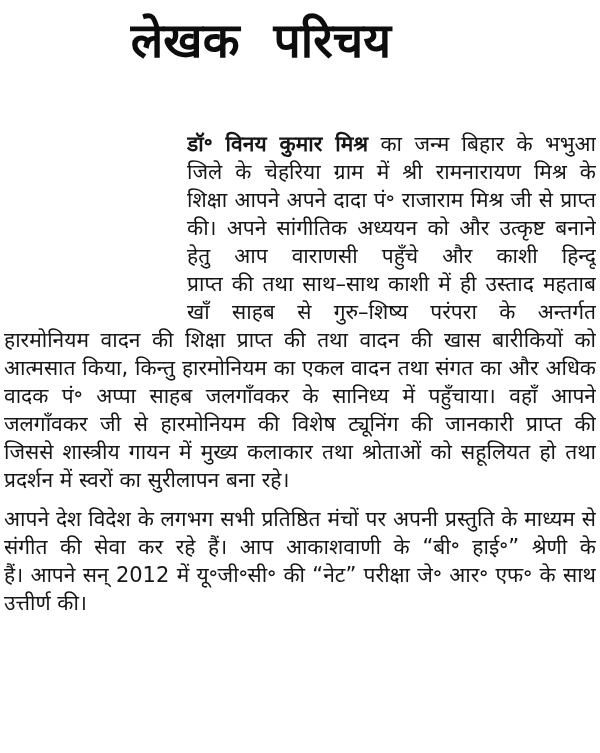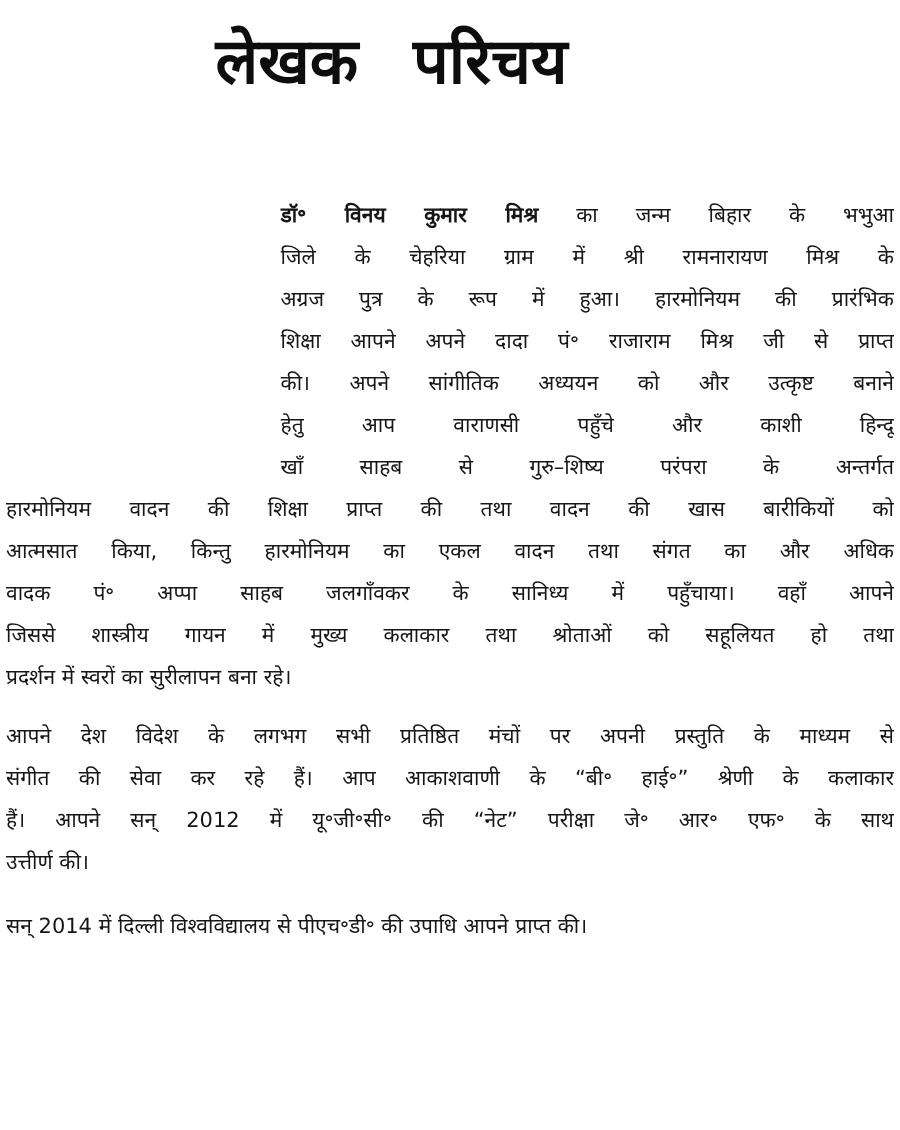--- a/index.html
+++ b/index.html
@@ -12,28 +12,29 @@
     width: 600px;
     height: 753px;
     background: #ffffff;
     color: #161616;
     font-family: "DejaVu Sans", "Liberation Sans", sans-serif;
     overflow: hidden;
   }
   .title {
     margin: 14px 78px 0 0;
     text-align: center;
-    font-size: 42px;
+    font-size: 48px;
     line-height: 54px;
     font-weight: 700;
     word-spacing: 22px;
     color: #0d0d0d;
+    font-family: Liberation Serif, serif;
   }
   .body-text {
-    font-size: 14px;
+    font-size: 21px;
   }
   .para {
     padding: 0 4px;
   }
   .para1 { margin-top: 62px; }
   .para2 { margin-top: 11px; }
   .para3 { margin-top: 15px; }
   .line {
     height: 28px;
     line-height: 28px;
@@ -56,38 +57,36 @@
 <div class="page">
 
   <div class="title">लेखक परिचय</div>
 
   <div class="body-text">
 
     <div class="para para1">
       <div class="indent-block">
         <div class="line"><span class="bold">डॉ॰ विनय कुमार मिश्र</span> <span>का जन्म बिहार के भभुआ</span></div>
         <div class="line">जिले के चेहरिया ग्राम में श्री रामनारायण मिश्र के</div>
-        <div class="line">अग्रज पुत्र के रूप में हुआ। हारमोनियम की प्रारंभिक</div>
         <div class="line">शिक्षा आपने अपने दादा पं॰ राजाराम मिश्र जी से प्राप्त</div>
         <div class="line">की। अपने सांगीतिक अध्ययन को और उत्कृष्ट बनाने</div>
         <div class="line">हेतु आप वाराणसी पहुँचे और काशी हिन्दू</div>
+        <div class="line">प्राप्त की तथा साथ–साथ काशी में ही उस्ताद महताब</div>
         <div class="line">खाँ साहब से गुरु–शिष्य परंपरा के अन्तर्गत</div>
       </div>
       <div class="line">हारमोनियम वादन की शिक्षा प्राप्त की तथा वादन की खास बारीकियों को</div>
       <div class="line">आत्मसात किया, किन्तु हारमोनियम का एकल वादन तथा संगत का और अधिक</div>
       <div class="line">वादक पं॰ अप्पा साहब जलगाँवकर के सानिध्य में पहुँचाया। वहाँ आपने</div>
+      <div class="line">जलगाँवकर जी से हारमोनियम की विशेष ट्यूनिंग की जानकारी प्राप्त की</div>
       <div class="line">जिससे शास्त्रीय गायन में मुख्य कलाकार तथा श्रोताओं को सहूलियत हो तथा</div>
       <div class="line flush">प्रदर्शन में स्वरों का सुरीलापन बना रहे।</div>
     </div>
 
     <div class="para para2">
       <div class="line">आपने देश विदेश के लगभग सभी प्रतिष्ठित मंचों पर अपनी प्रस्तुति के माध्यम से</div>
       <div class="line">संगीत की सेवा कर रहे हैं। आप आकाशवाणी के “बी॰ हाई॰” श्रेणी के कलाकार</div>
       <div class="line">हैं। आपने सन् 2012 में यू॰जी॰सी॰ की “नेट” परीक्षा जे॰ आर॰ एफ॰ के साथ</div>
       <div class="line flush">उत्तीर्ण की।</div>
     </div>
 
-    <div class="para para3">
-      <div class="line flush">सन् 2014 में दिल्ली विश्वविद्यालय से पीएच॰डी॰ की उपाधि आपने प्राप्त की।</div>
-    </div>
 
   </div>
 </div>
 
 </body></html>

